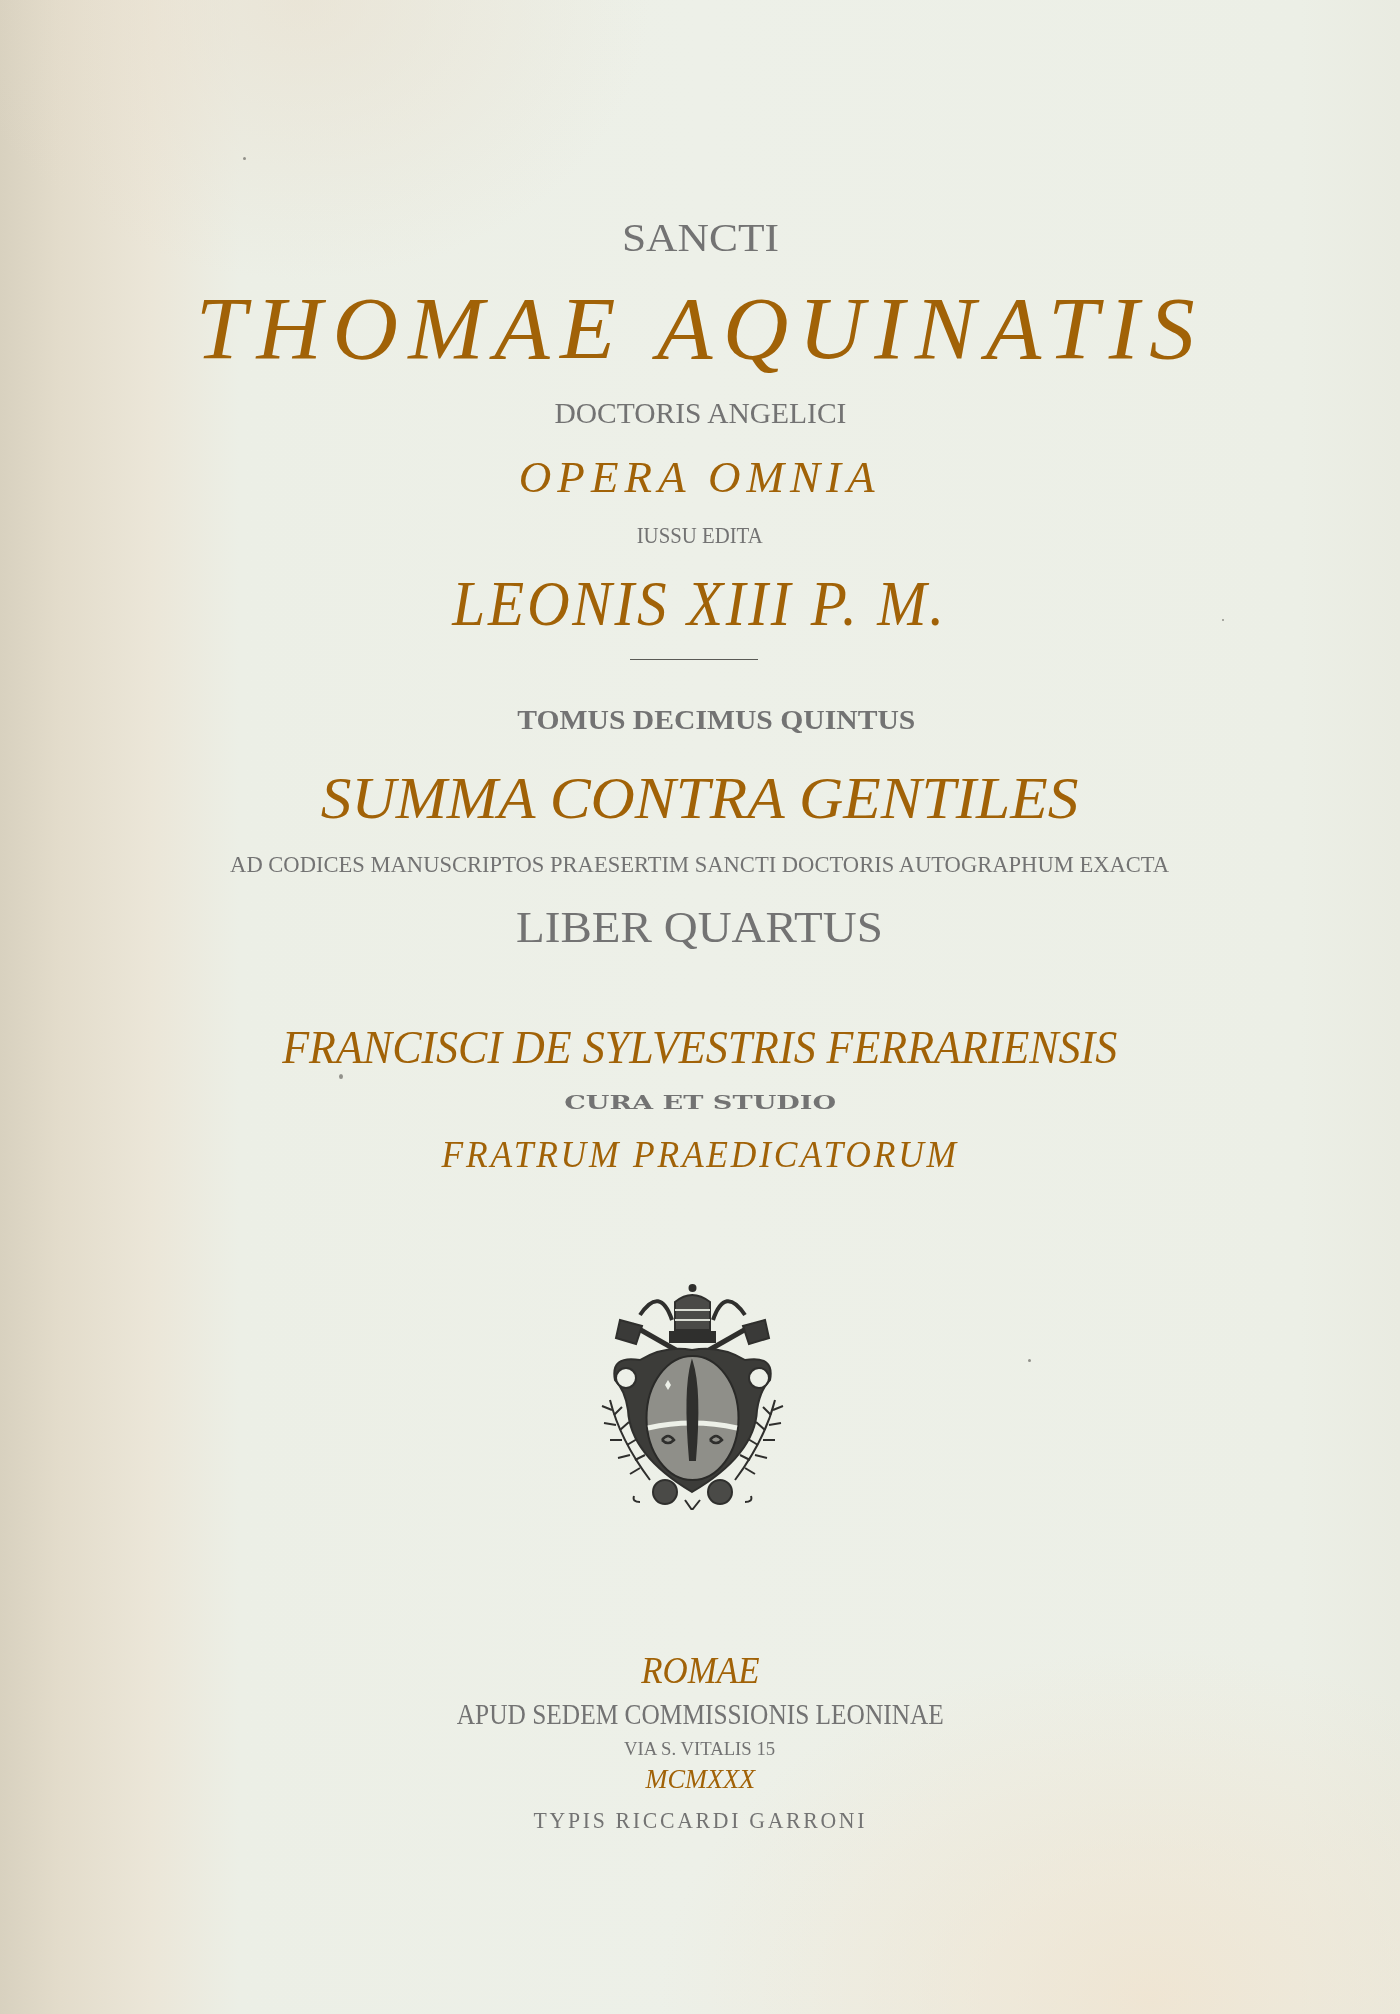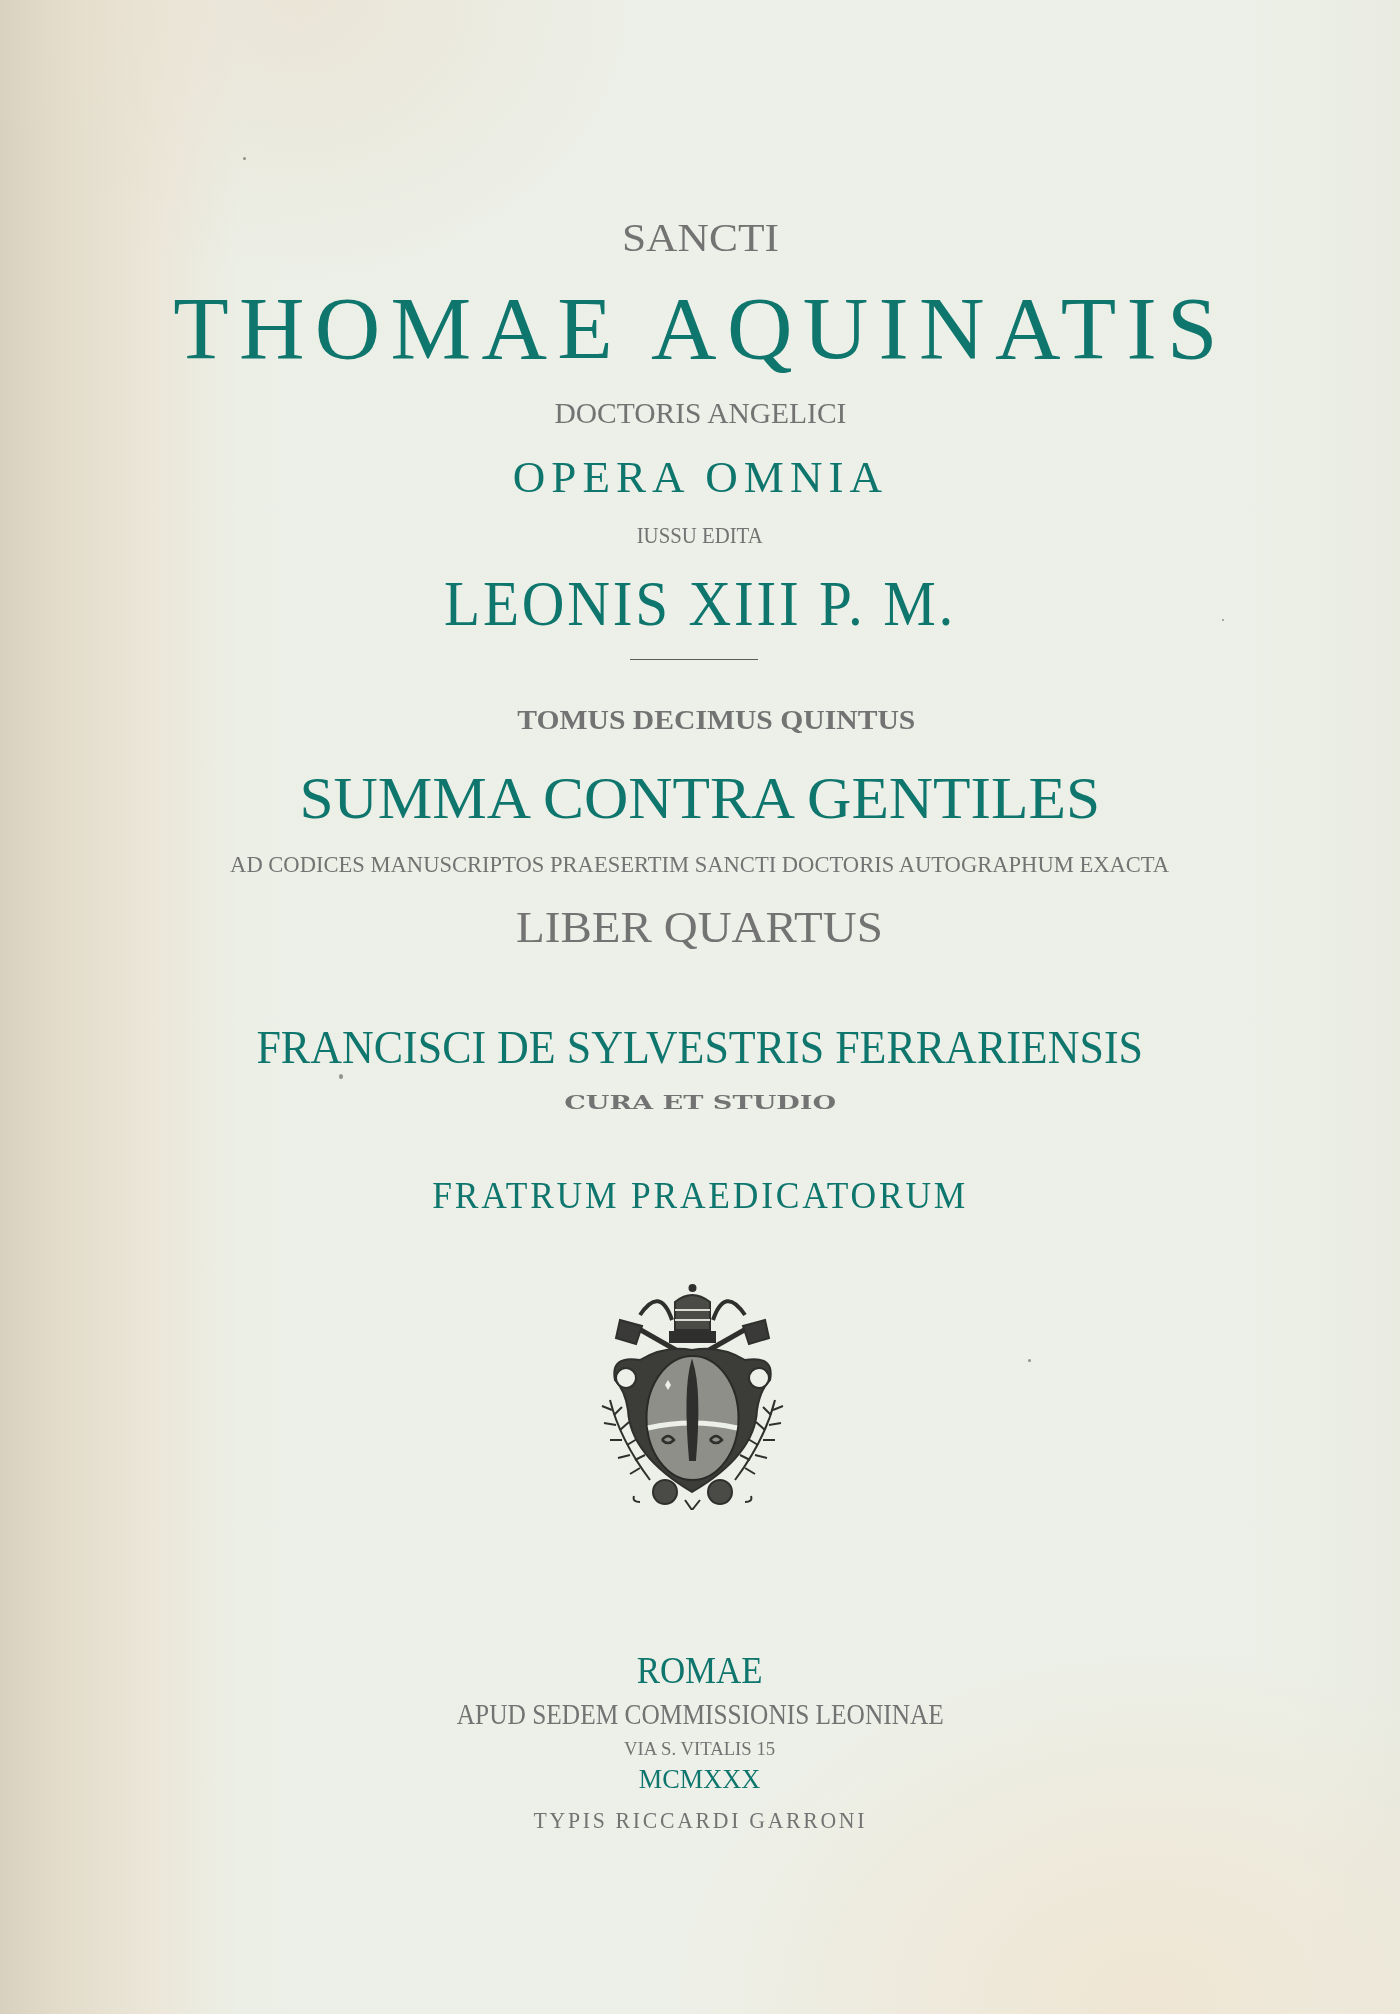--- a/index.html
+++ b/index.html
@@ -10,21 +10,21 @@
       radial-gradient(ellipse 500px 400px at 300px 0px, rgba(232,222,205,0.6), rgba(232,222,205,0) 70%),
       linear-gradient(to right, #d8d1bf 0px, #e3dccb 60px, #ebe6d8 150px, #ecefe6 240px, #edf0e8 700px, #ecefe6 1300px, #e9ebe1 1400px);
     font-family: "Liberation Serif", "DejaVu Serif", serif;
   }
   .page { position: absolute; inset: 0; }
   .line {
     position: absolute; left: 0; width: 1400px; text-align: center;
     white-space: nowrap; line-height: 1;
   }
   .line > span { display: inline-block; transform-origin: center center; }
-  .red { color: #0f766e; }
+  .red { color: #a16207; font-style: italic; }
   .black { color: #737373; }
   .bold { font-weight: bold; padding-left: 16px; }
   .egyptian { font-family: "DejaVu Serif", serif; font-weight: bold; }
   .rule {
     position: absolute; left: 630px; width: 128px; top: 659px; height: 0;
     border-top: 1.5px solid #5a5a56;
   }
   .arms {
     position: absolute; left: 580px; top: 1280px; width: 225px; height: 230px;
   }
@@ -79,21 +79,21 @@
 
 
   <div class="line red" style="top:1025px;font-size:46px;">
     <span style="transform: scaleX(0.956);">FRANCISCI DE SYLVESTRIS FERRARIENSIS</span>
   </div>
 
   <div class="line black egyptian" style="top:1094px;font-size:18px;">
     <span style="transform: scaleX(1.508);">CURA ET STUDIO</span>
   </div>
 
-  <div class="line red" style="top:1176px;font-size:38px;letter-spacing:3px;">
+  <div class="line red" style="top:1135px;font-size:38px;letter-spacing:3px;">
     <span style="transform: scaleX(0.933);">FRATRUM PRAEDICATORUM</span>
   </div>
 
   <svg class="arms" viewBox="0 0 225 230">
     <g fill="none" stroke="#2f2f2d" stroke-width="2">
 
       <path d="M52 45 L110 78" stroke-width="5"></path>
       <path d="M173 45 L115 78" stroke-width="5"></path>
       <path d="M40 40 l22 6 l-6 18 l-20 -6 z" fill="#3a3a38"></path>
       <path d="M185 40 l-22 6 l6 18 l20 -6 z" fill="#3a3a38"></path>

